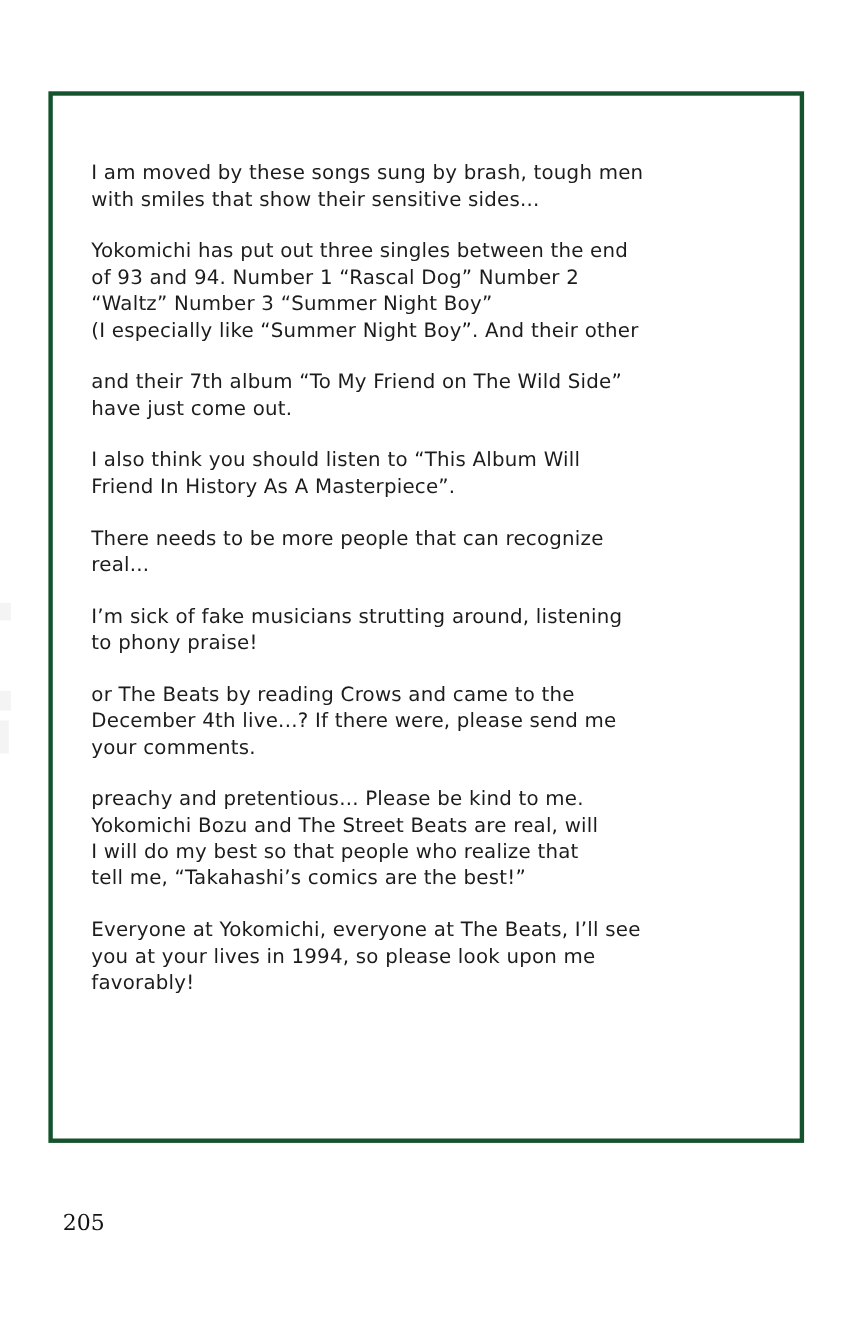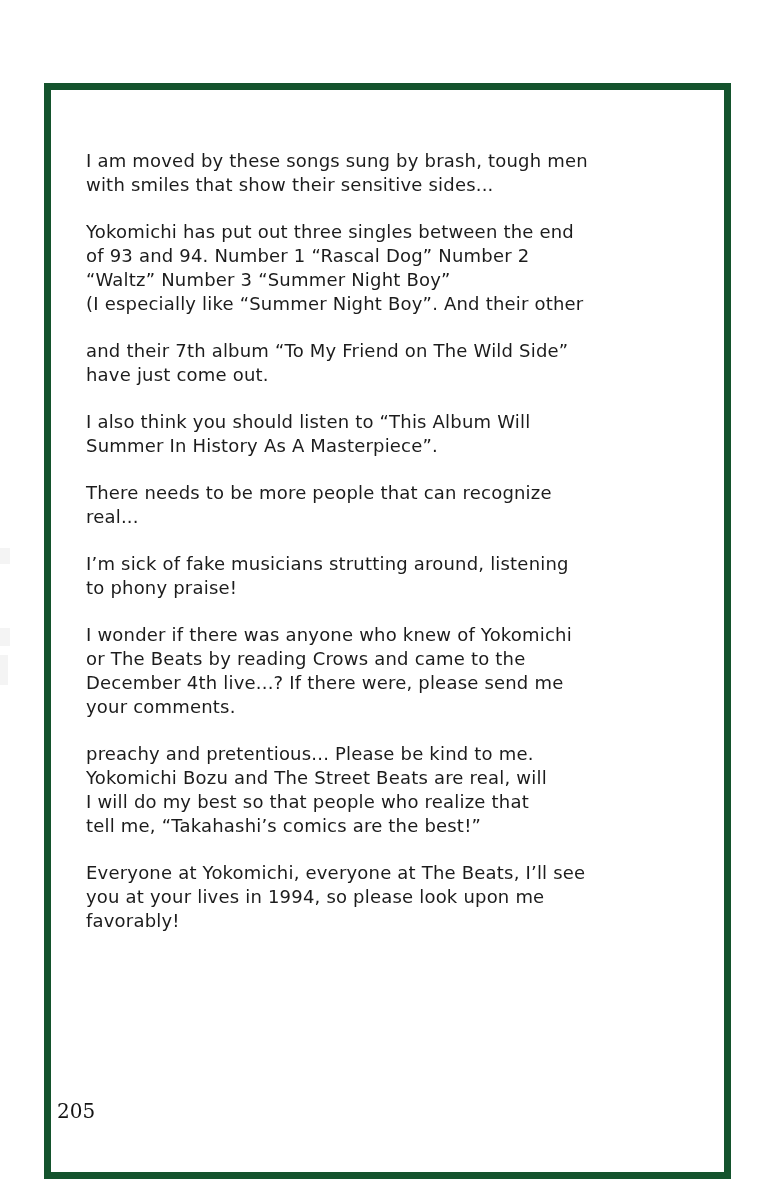--- a/index.html
+++ b/index.html
@@ -12,23 +12,23 @@
     width: 765px;
     height: 1200px;
     font-family: "DejaVu Sans", sans-serif;
     overflow: hidden;
   }
   .frame {
     position: absolute;
     left: 44px;
     top: 83px;
     width: 687px;
-    height: 1096px;
+    height: 956px;
     box-sizing: border-box;
-    border: 7px solid #14532d;
+    border: 4px solid #14532d;
     background: #ffffff;
   }
   .afterword-text {
     position: absolute;
     left: 35px;
     top: 59px;
     right: 14px;
   }
   .para {
     margin: 0 0 23px 0;
@@ -79,35 +79,34 @@
       <div class="line">(I especially like “Summer Night Boy”. And their other</div>
     </div>
 
     <div class="para">
       <div class="line">and their 7th album “To My Friend on The Wild Side”</div>
       <div class="line">have just come out.</div>
     </div>
 
     <div class="para">
       <div class="line">I also think you should listen to “This Album Will</div>
-      <div class="line">Summer In History As A Masterpiece”.</div>
+      <div class="line">Friend In History As A Masterpiece”.</div>
     </div>
 
     <div class="para">
       <div class="line">There needs to be more people that can recognize</div>
       <div class="line">real...</div>
     </div>
 
     <div class="para">
       <div class="line">I’m sick of fake musicians strutting around, listening</div>
       <div class="line">to phony praise!</div>
     </div>
 
     <div class="para">
-      <div class="line">I wonder if there was anyone who knew of Yokomichi</div>
       <div class="line">or The Beats by reading Crows and came to the</div>
       <div class="line">December 4th live...? If there were, please send me</div>
       <div class="line">your comments.</div>
     </div>
 
     <div class="para">
       <div class="line">preachy and pretentious... Please be kind to me.</div>
       <div class="line">Yokomichi Bozu and The Street Beats are real, will</div>
       <div class="line">I will do my best so that people who realize that</div>
       <div class="line">tell me, “Takahashi’s comics are the best!”</div>

